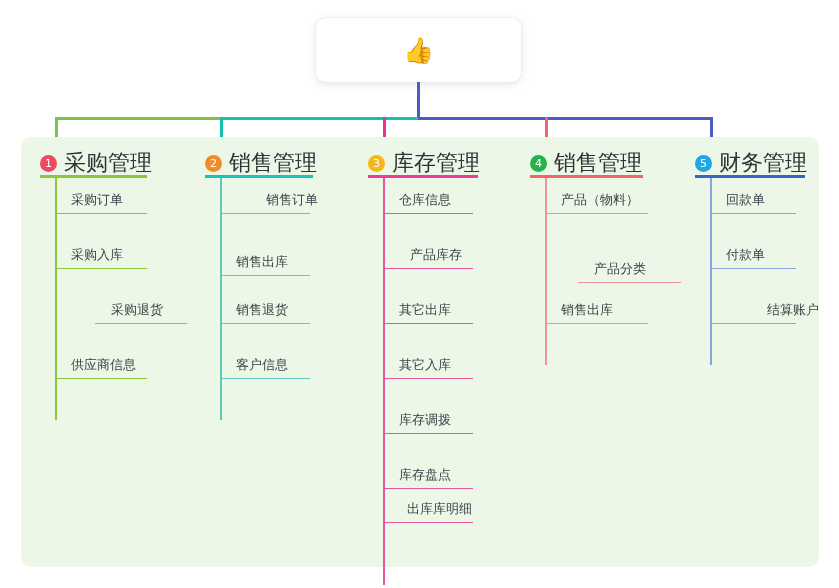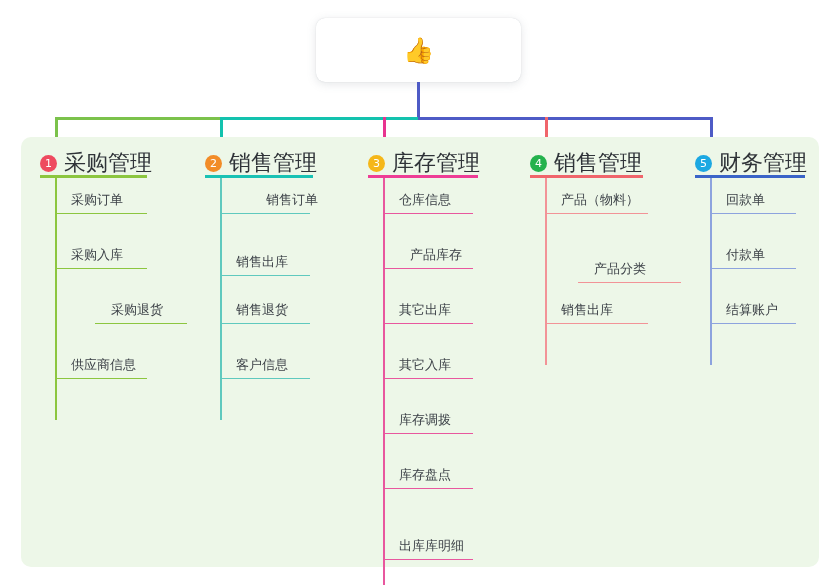--- a/index.html
+++ b/index.html
@@ -167,21 +167,21 @@
         </div>
         <div class="leaf" style="left: 15px; top: 212px; width: 90px; height: 30px; border-bottom: 1.5px solid rgb(232, 87, 158);">
           <span class="leaf-label">其它入库</span>
         </div>
         <div class="leaf" style="left: 15px; top: 267px; width: 90px; height: 30px; border-bottom: 1.5px solid rgb(232, 87, 158);">
           <span class="leaf-label">库存调拨</span>
         </div>
         <div class="leaf" style="left: 15px; top: 322px; width: 90px; height: 30px; border-bottom: 1.5px solid rgb(232, 87, 158);">
           <span class="leaf-label">库存盘点</span>
         </div>
-        <div class="leaf" style="left: 15px; top: 393px; width: 90px; height: 30px; border-bottom: 1.5px solid rgb(232, 87, 158);">
+        <div class="leaf" style="left: 15px; top: 356px; width: 90px; height: 30px; border-bottom: 1.5px solid rgb(232, 87, 158); padding-left: 8px;">
           <span class="leaf-label">出库库明细</span>
         </div>
       </div>
       <div class="col" style="left: 530px; top: 137px;">
         <div class="col-head">
           <span class="badge" style="background: rgb(36, 178, 76);">4</span>
           <span class="col-title">销售管理</span>
         </div>
         <div class="head-rule" style="width: 113px; background: rgb(240, 101, 107);"></div>
         <div class="spine" style="left: 15px; height: 187px; background: rgb(242, 147, 151);"></div>
@@ -201,19 +201,19 @@
           <span class="col-title">财务管理</span>
         </div>
         <div class="head-rule" style="width: 110px; background: rgb(58, 100, 200);"></div>
         <div class="spine" style="left: 15px; height: 187px; background: rgb(141, 163, 222);"></div>
         <div class="leaf" style="left: 15px; top: 47px; width: 86px; height: 30px; border-bottom: 1.5px solid rgb(141, 163, 222);">
           <span class="leaf-label">回款单</span>
         </div>
         <div class="leaf" style="left: 15px; top: 102px; width: 86px; height: 30px; border-bottom: 1.5px solid rgb(141, 163, 222);">
           <span class="leaf-label">付款单</span>
         </div>
-        <div class="leaf" style="left: 15px; top: 157px; width: 86px; height: 30px; border-bottom: 1.5px solid rgb(141, 163, 222);">
+        <div class="leaf" style="left: 15px; top: 157px; width: 86px; height: 30px; border-bottom: 1.5px solid rgb(141, 163, 222); padding-left: 41px;">
           <span class="leaf-label">结算账户</span>
         </div>
       </div>
     </div>
 
 </div>
 
 </body></html>

